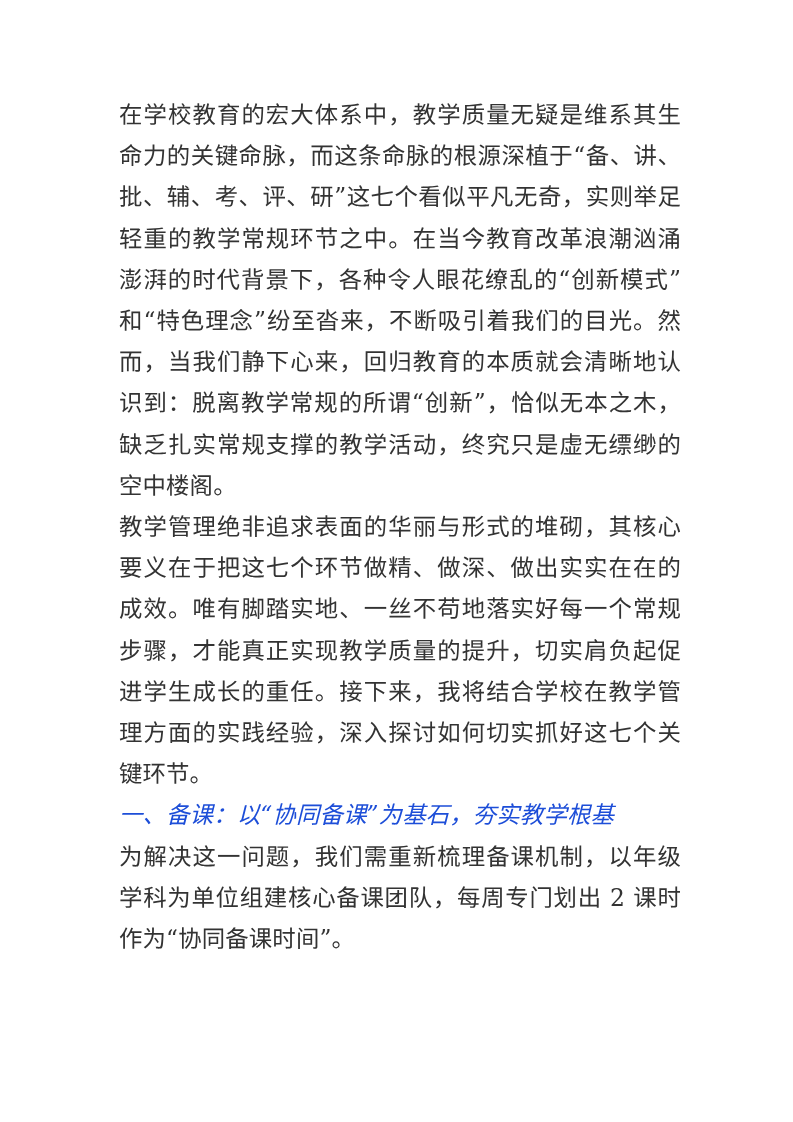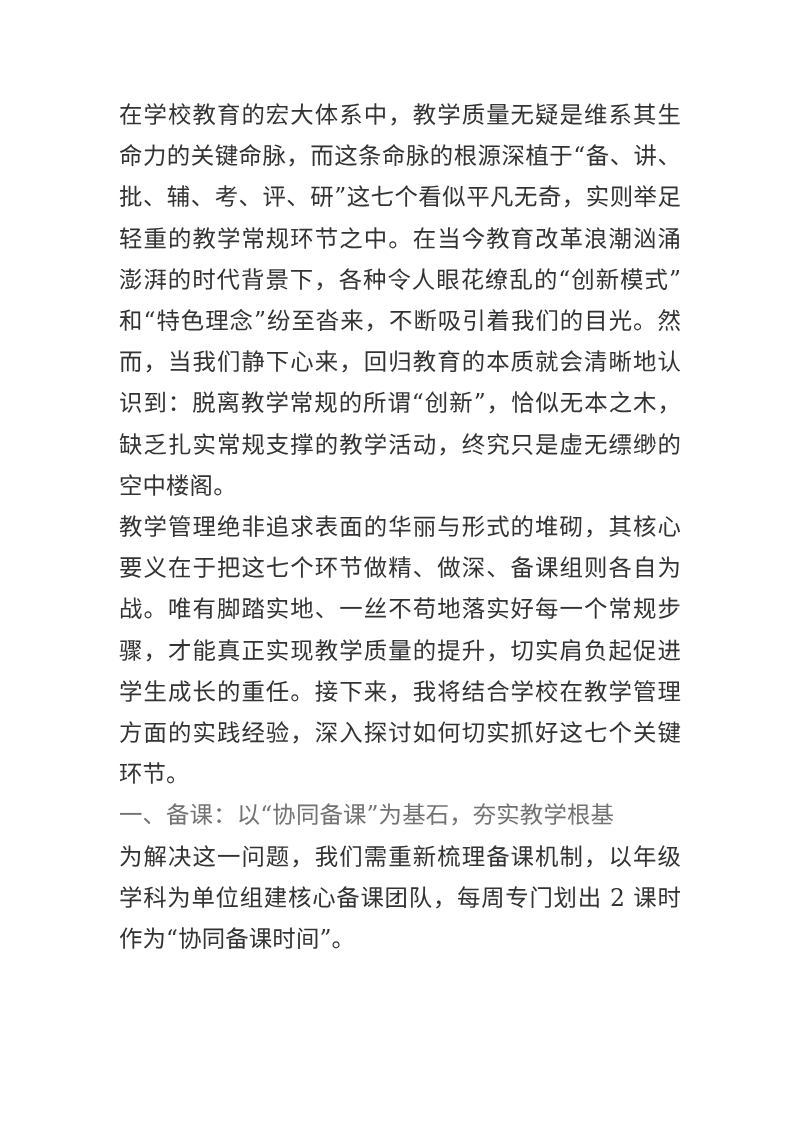--- a/index.html
+++ b/index.html
@@ -46,21 +46,21 @@
   }
 </style>
 </head>
 <body>
 
 <div class="page" style="background: rgb(255, 255, 255);">
   <div class="text-block">
 
     <p class="para" style="color: rgb(51, 51, 51);">在学校教育的宏大体系中，教学质量无疑是维系其生命力的关键命脉，而这条命脉的根源深植于“备、讲、批、辅、考、评、研”这七个看似平凡无奇，实则举足轻重的教学常规环节之中。在当今教育改革浪潮汹涌澎湃的时代背景下，各种令人眼花缭乱的“创新模式”和“特色理念”纷至沓来，不断吸引着我们的目光。然而，当我们静下心来，回归教育的本质就会清晰地认识到：脱离教学常规的所谓“创新”，恰似无本之木，缺乏扎实常规支撑的教学活动，终究只是虚无缥缈的空中楼阁。</p>
 
-    <p class="para" style="color: rgb(51, 51, 51);">教学管理绝非追求表面的华丽与形式的堆砌，其核心要义在于把这七个环节做精、做深、备课组则各自为战。唯有脚踏实地、一丝不苟地落实好每一个常规步骤，才能真正实现教学质量的提升，切实肩负起促进学生成长的重任。接下来，我将结合学校在教学管理方面的实践经验，深入探讨如何切实抓好这七个关键环节。</p>
+    <p class="para" style="color: rgb(51, 51, 51);">教学管理绝非追求表面的华丽与形式的堆砌，其核心要义在于把这七个环节做精、做深、做出实实在在的成效。唯有脚踏实地、一丝不苟地落实好每一个常规步骤，才能真正实现教学质量的提升，切实肩负起促进学生成长的重任。接下来，我将结合学校在教学管理方面的实践经验，深入探讨如何切实抓好这七个关键环节。</p>
 
-    <p class="para heading" style="color: #737373;">一、备课：以“协同备课”为基石，夯实教学根基</p>
+    <p class="para heading" style="color: #1d4ed8; font-style: italic;">一、备课：以“协同备课”为基石，夯实教学根基</p>
 
 
     <p class="para" style="color: rgb(51, 51, 51);">为解决这一问题，我们需重新梳理备课机制，以年级学科为单位组建核心备课团队，每周专门划出 2 课时作为“协同备课时间”。</p>
 
   </div>
 </div>
 
 </body></html>

